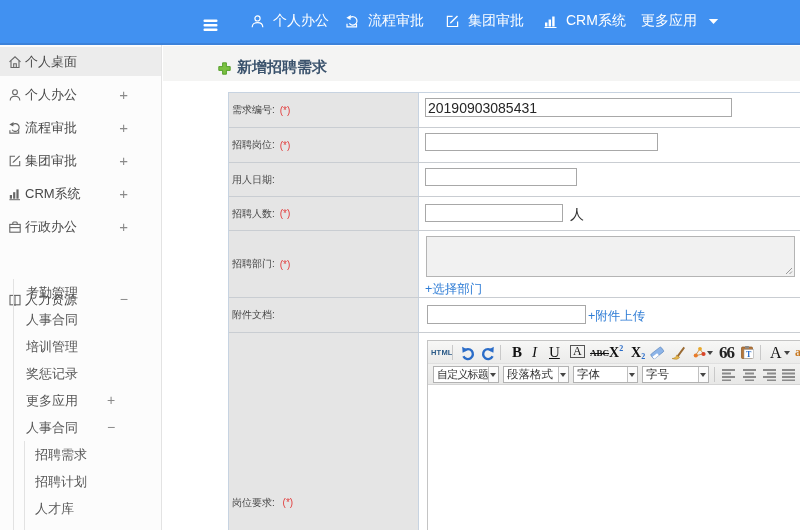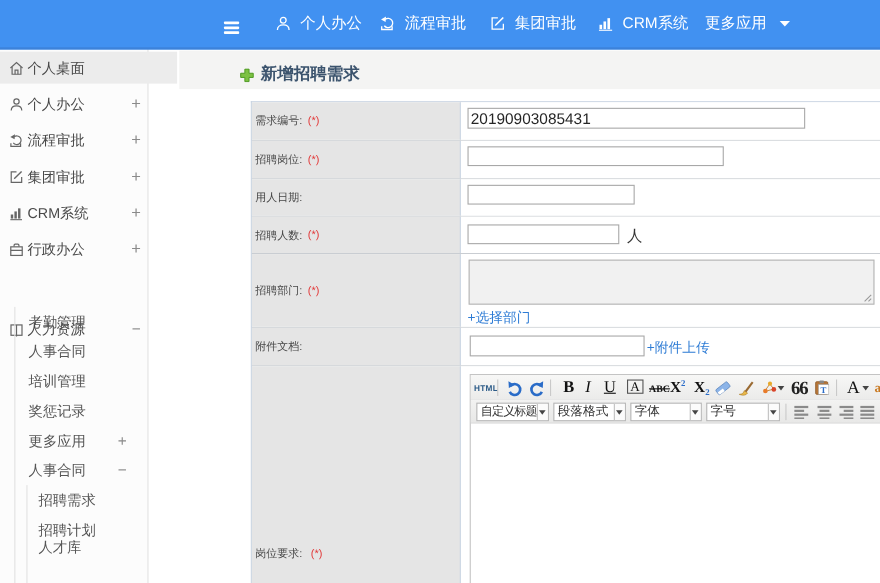--- a/index.html
+++ b/index.html
@@ -4,21 +4,21 @@
 <style>
 * { margin:0; padding:0; box-sizing:border-box; }
 html,body { width:800px; height:530px; overflow:hidden; font-family:"Liberation Sans",sans-serif; background:#fff; }
 .abs { position:absolute; }
 
 #hdr { position:absolute; left:0; top:0; width:800px; height:45px; background:#4191f1; border-bottom:2.5px solid #3c82da; color:#fff; z-index:5; }
 #logo { position:absolute; left:5px; top:0; line-height:42px; font-size:14px; font-weight:bold; letter-spacing:0.3px; }
 .nav { position:absolute; top:0; height:42px; display:flex; align-items:center; font-size:14px; color:#fff; }
 .nav svg { margin-right:8px; }
 
-#side { position:absolute; left:0; top:44px; width:135px; height:486px; background:#fcfcfc; border-right:1px solid #e3e3e3; }
+#side { position:absolute; left:0; top:44px; width:162px; height:486px; background:#fcfcfc; border-right:1px solid #e3e3e3; }
 .m1 { position:absolute; left:0; width:161px; height:33px; font-size:13px; color:#484848; }
 .m1 .txt { position:absolute; left:25px; top:0; line-height:33px; }
 .m1 svg { position:absolute; left:8px; top:10px; }
 .m1 .pm { position:absolute; right:33px; top:0; line-height:33px; color:#8a8a8a; font-size:15px; font-weight:400; }
 .m2 { position:absolute; left:26px; height:27px; line-height:27px; font-size:13px; color:#565656; }
 .m3 { position:absolute; left:35px; height:27px; line-height:27px; font-size:13px; color:#565656; }
 .pm2 { position:absolute; right:47px; color:#8a8a8a; font-size:14px; line-height:27px; }
 .gline { position:absolute; width:1px; background:#e2e2e2; }
 
 #tstrip { position:absolute; left:163px; top:46px; width:637px; height:35px; background:#f4f4f3; }
@@ -158,21 +158,21 @@
   <div class="m2" style="top:262px;">人事合同</div>
   <div class="m2" style="top:289px;">培训管理</div>
   <div class="m2" style="top:316px;">奖惩记录</div>
   <div class="m2" style="top:343px;">更多应用</div>
     <span class="pm2" style="left:107px; top:343px;">+</span>
   <div class="m2" style="top:370px;">人事合同</div>
     <span class="pm2" style="left:107px; top:370px;">−</span>
   <div class="gline" style="left:24px; top:397px; height:89px;"></div>
   <div class="m3" style="top:397px;">招聘需求</div>
   <div class="m3" style="top:424px;">招聘计划</div>
-  <div class="m3" style="top:440px;">人才库</div>
+  <div class="m3" style="top:451px;">人才库</div>
 </div>
 
 <div id="tstrip"></div>
 <svg class="abs" style="left:218px; top:62px;" width="13" height="13" viewBox="0 0 13 13">
     <path d="M4.6 0.8h3.8v3.8h3.8v3.8H8.4v3.8H4.6V8.4H0.8V4.6h3.8z" fill="#7cc142" stroke="#4e9a22" stroke-width="0.9"></path>
   </svg>
 <div id="title">新增招聘需求</div>
 
 <div id="tbl">
   <div class="row" style="height:35px;">

